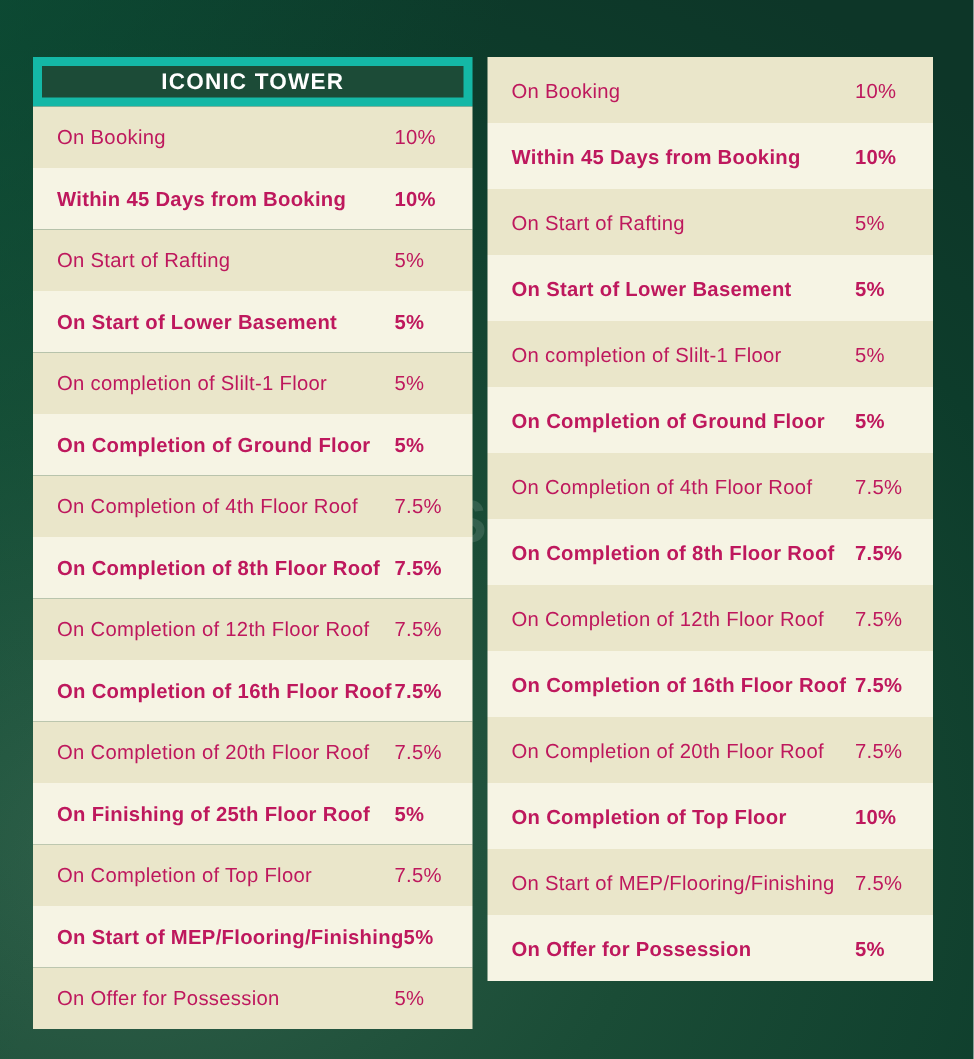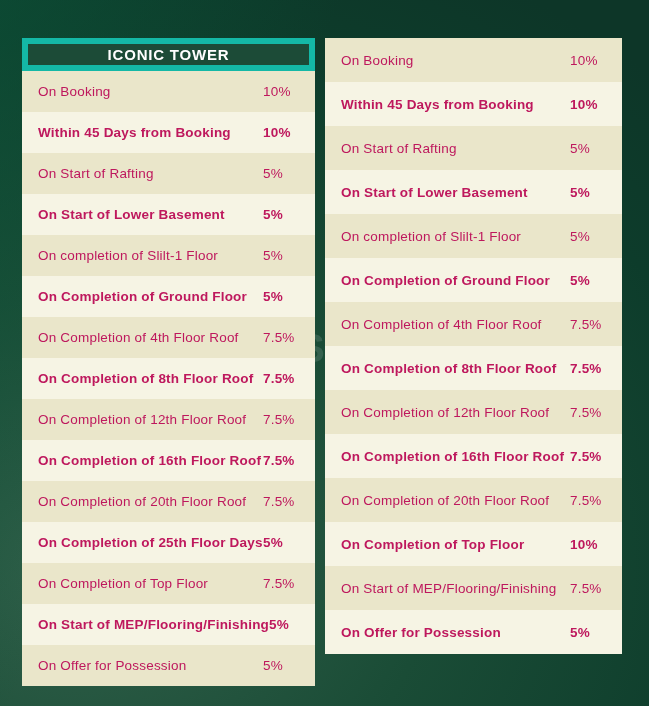--- a/index.html
+++ b/index.html
@@ -89,21 +89,21 @@
       </div>
       <div class="row even">
         <span class="milestone">On Completion of 16th Floor Roof</span>
         <span class="pct">7.5%</span>
       </div>
       <div class="row odd">
         <span class="milestone">On Completion of 20th Floor Roof</span>
         <span class="pct">7.5%</span>
       </div>
       <div class="row even">
-        <span class="milestone">On Completion of 25th Floor Days</span>
+        <span class="milestone">On Finishing of 25th Floor Roof</span>
         <span class="pct">5%</span>
       </div>
       <div class="row odd">
         <span class="milestone">On Completion of Top Floor</span>
         <span class="pct">7.5%</span>
       </div>
       <div class="row even">
         <span class="milestone">On Start of MEP/Flooring/Finishing</span>
         <span class="pct">5%</span>
       </div>

